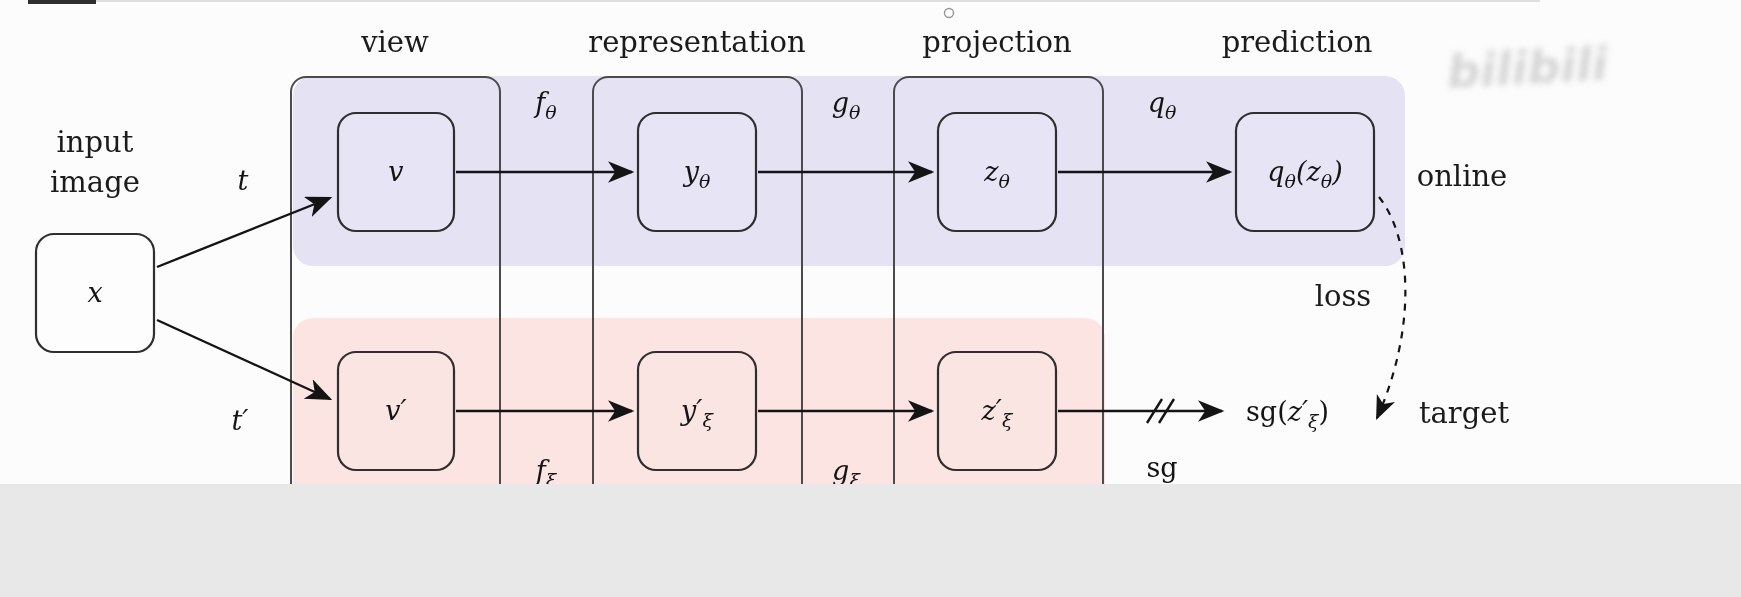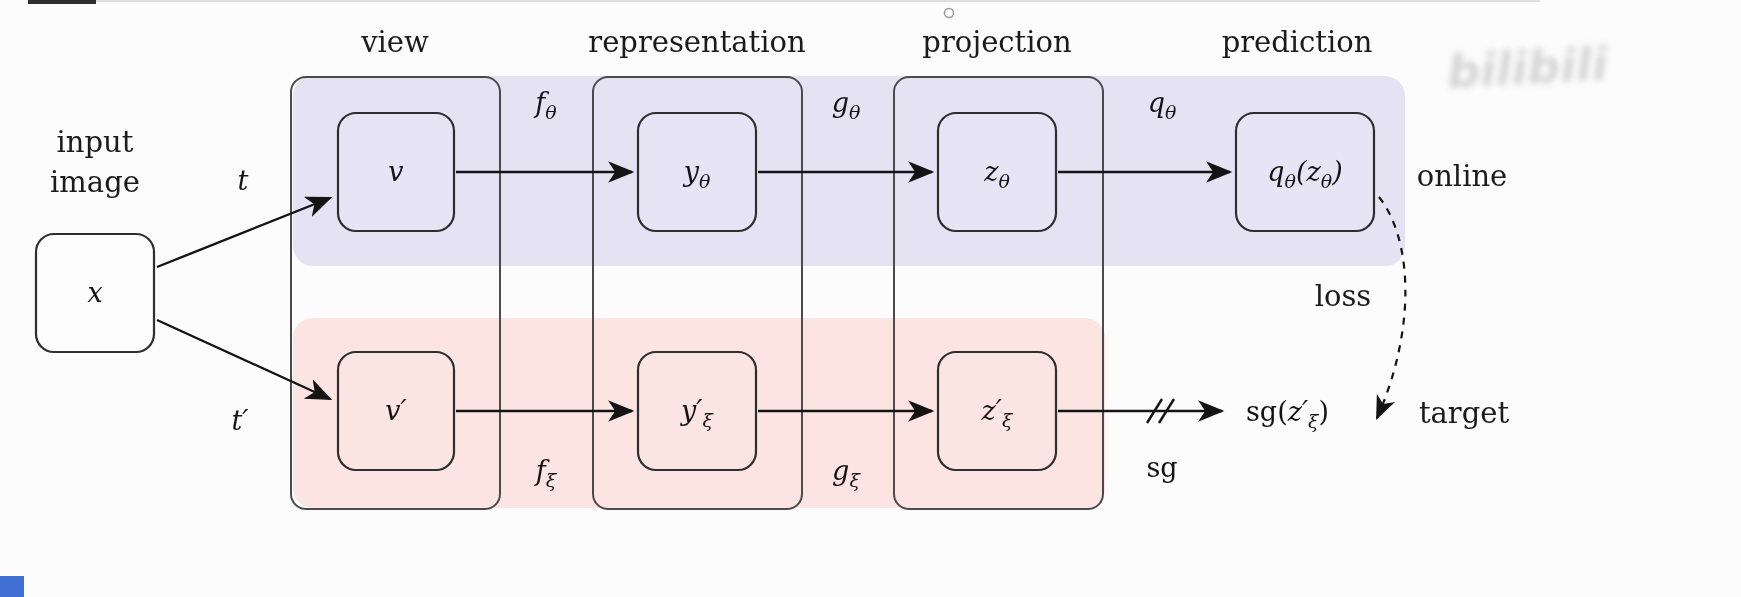--- a/index.html
+++ b/index.html
@@ -1,16 +1,16 @@
 <!DOCTYPE html>
 <html><head>
 <meta charset="utf-8">
 <style>
   html,body{margin:0;padding:0;background:#e8e8e8;}
-  .stage{position:relative;width:1741px;height:597px;background:#fcfcfc;overflow:hidden;}
+  .stage{position:relative;width:1741px;height:484px;background:#fcfcfc;overflow:hidden;}
   svg{position:absolute;left:0;top:0;}
 
   
   .t-serif{font-family:"DejaVu Serif",serif;fill:#1b1b1b;font-size:29px;}
   .t-math{font-family:"DejaVu Serif",serif;font-style:italic;fill:#141414;font-size:27px;}
   .t-roman{font-style:normal;}
   .t-sub{font-size:19px;}
 
   
   .band-online{fill:#e5e2f4;}

